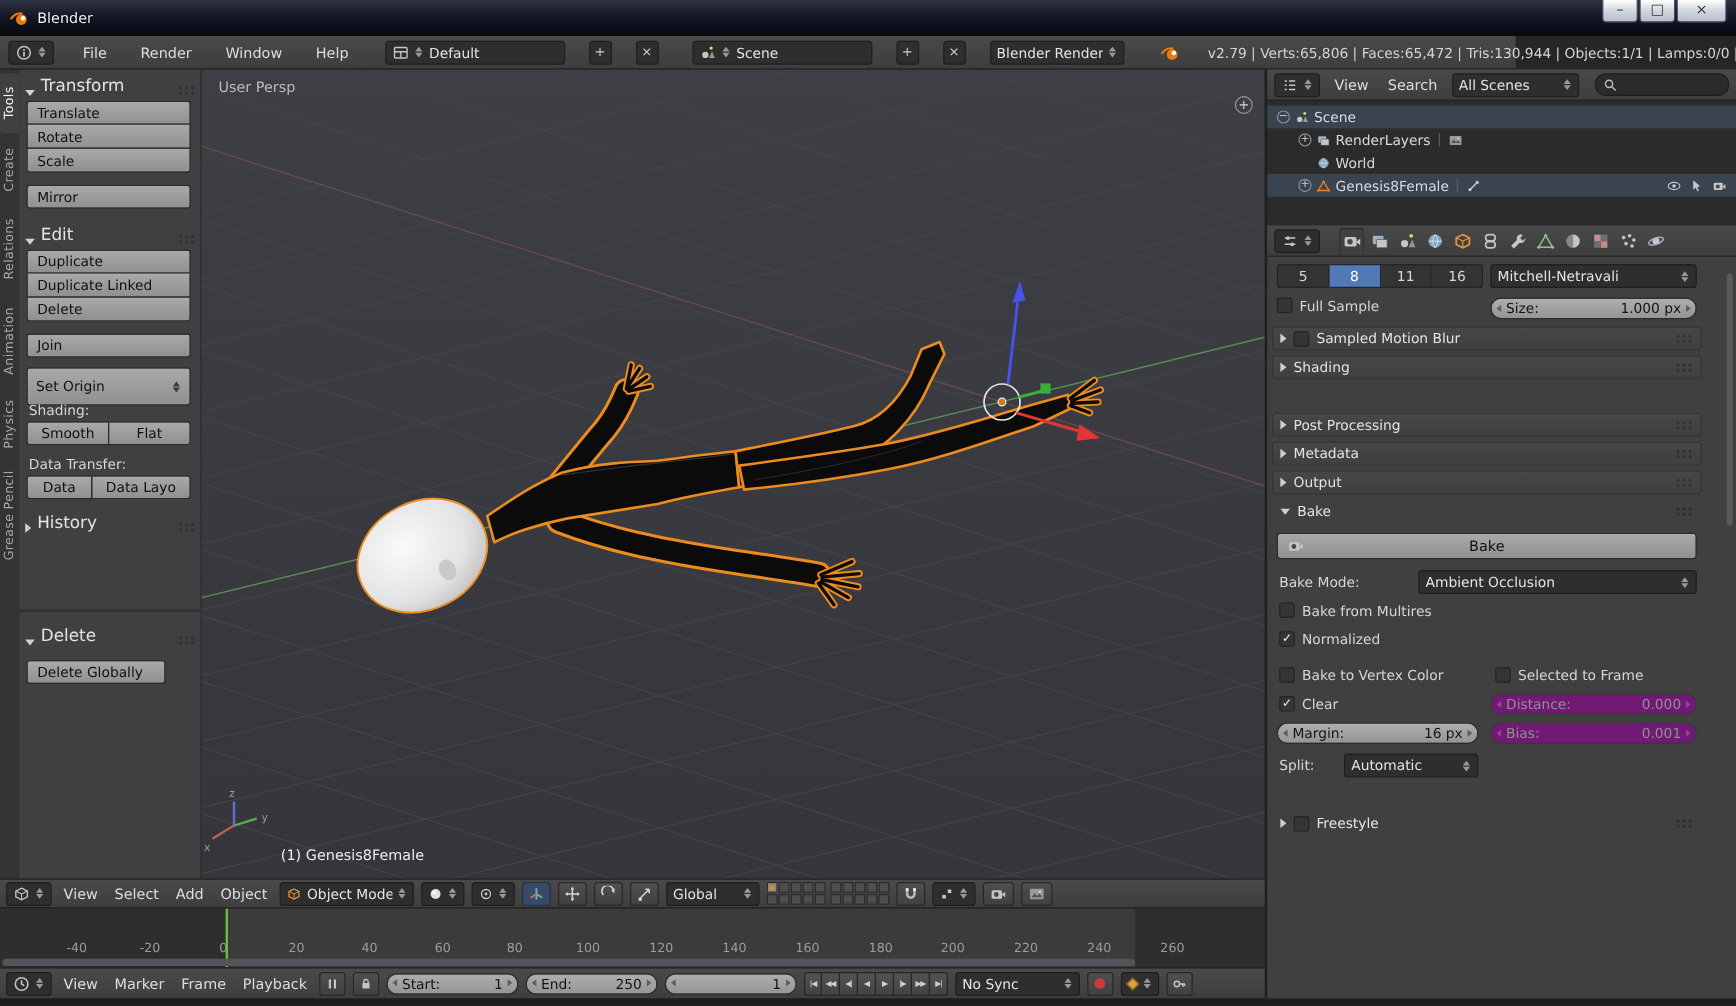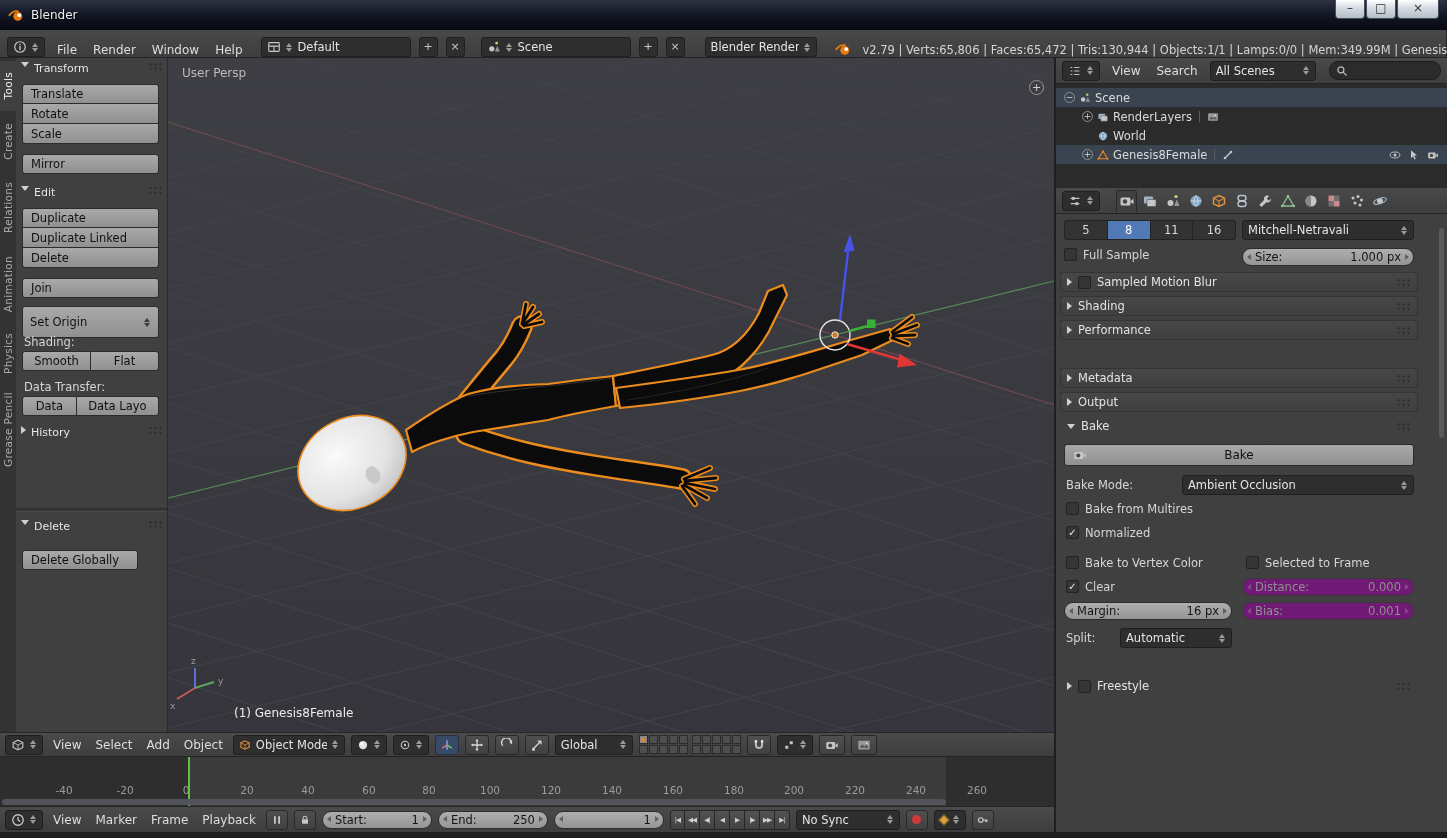--- a/index.html
+++ b/index.html
@@ -46,30 +46,30 @@
 .num.dis::after{border-left-color:rgba(255,255,255,.2)}
 .tri-o{width:0;height:0;border-left:4.5px solid transparent;border-right:4.5px solid transparent;border-top:5.5px solid #d0d0d0;flex:none}
 .tri-c{width:0;height:0;border-top:4.5px solid transparent;border-bottom:4.5px solid transparent;border-left:5.5px solid #d0d0d0;flex:none}
 .dots{margin-left:auto;width:15px;height:9px;background-image:radial-gradient(circle,#2d2d2d 1.1px,rgba(0,0,0,0) 1.4px);background-size:5px 4.5px;opacity:.9;flex:none}
 .lbl{position:absolute;color:#d6d6d6;font-size:11.5px;white-space:nowrap}
 .icbtn{width:24px;height:20px;background:linear-gradient(#4f4f4f,#404040);border:1px solid #282828;border-radius:3px;display:flex;align-items:center;justify-content:center;flex:none}
 .icbtn.pressed{background:#394a66;border-color:#22304a}
 .reddot{width:9px;height:9px;border-radius:50%;background:#cc3a3a}
 .kdiamond{width:8px;height:8px;background:#d8a23c;border:1px solid #7a5a1e;transform:rotate(45deg);flex:none}
 
-#infobar{position:absolute;left:0;top:30px;width:1446px;height:28px;background:linear-gradient(#494949,#3e3e3e);border-bottom:1px solid #242424;display:flex;align-items:flex-end;padding:0 7px;gap:8px}
+#infobar{position:absolute;left:0;top:30px;width:1263px;height:28px;background:linear-gradient(#494949,#3e3e3e);border-bottom:1px solid #242424;display:flex;align-items:center;padding:0 7px;gap:20px}
 .stats{color:#d4d4d4;font-size:11.5px;white-space:nowrap;margin-left:4px}
 
 #tooltabs{position:absolute;left:0;top:58px;width:16px;height:674px;background:#333;display:flex;flex-direction:column;padding-top:2px}
 .vtab{width:16px;display:flex;align-items:center;justify-content:center;border-radius:3px 0 0 3px;color:#a9a9a9;font-size:10.5px;margin:1px 0;flex:none}
 .vtab span{writing-mode:vertical-rl;transform:rotate(180deg);white-space:nowrap;letter-spacing:.3px}
 .vtab.active{background:#404040;color:#f2f2f2}
 
 #toolshelf{position:absolute;left:16px;top:58px;width:152px;height:674px;background:#404040;border-right:1px solid #2a2a2a}
-.phead{position:absolute;left:5px;right:4px;height:18px;display:flex;align-items:flex-start;gap:5px;color:#e4e4e4;font-size:11px}
+.phead{position:absolute;left:5px;right:4px;height:18px;display:flex;align-items:flex-end;gap:5px;color:#e4e4e4;font-size:14px}
 .ph-label{white-space:nowrap}
 .absx{position:absolute;left:6px;right:8px}
 .shelfdiv{position:absolute;left:0;right:0;top:450px;height:4px;background:#373737;border-top:1px solid #2d2d2d;border-bottom:1px solid #4a4a4a}
 
 #viewport{position:absolute;left:168px;top:58px;width:886px;height:674px;background:#38383e;overflow:hidden}
 .vp-label{position:absolute;font-size:12px;color:#bdbdbd;white-space:nowrap}
 .vp-label.bright{color:#ececec}
 .plusw{position:absolute;right:10px;top:22px;width:15px;height:15px;border:1px solid #999;border-radius:50%;color:#d2d2d2;font-size:11px;line-height:13px;text-align:center}
 
 #viewheader{position:absolute;left:0;top:732px;width:1054px;height:25px;background:linear-gradient(#4a4a4a,#3e3e3e);border-top:1px solid #262626;border-bottom:1px solid #232323;display:flex;align-items:center;gap:6px;padding:0 5px}
@@ -310,21 +310,21 @@
   <div class="sqbtn"><span>×</span></div>
   <div class="dd" style="width:150px;margin-left:8px">
     <svg class="i14">
         <use href="#ic-scene"></use>
       </svg>
     <span class="ar"></span>
     <span class="ddlabel grow">Scene</span>
   </div>
   <div class="sqbtn"><span>+</span></div>
   <div class="sqbtn"><span>×</span></div>
-  <div class="dd" style="width:112px;margin-left:12px">
+  <div class="dd" style="width:112px;">
     <span class="ddlabel grow">Blender Render</span>
     <span class="ar"></span>
   </div>
   <svg class="i16" style="margin-left:10px" viewBox="0 0 18 16">
       <path d="M1 9 C4 5, 8 3, 12 4" stroke="#e87d0d" stroke-width="2" fill="none"></path>
       <circle cx="11" cy="9.5" r="5" fill="#e87d0d"></circle>
       <circle cx="12.6" cy="8.2" r="2.1" fill="#fff"></circle>
     </svg>
   <span class="stats">v2.79 | Verts:65,806 | Faces:65,472 | Tris:130,944 | Objects:1/1 | Lamps:0/0 | Mem:349.99M | Genesis8Female</span>
 </div>
@@ -913,23 +913,23 @@
     <span class="tri-c"></span>
     <span class="cb"></span>
     <span>Sampled Motion Blur</span>
     <span class="dots"></span>
   </div>
   <div class="pph" style="top:108px">
     <span class="tri-c"></span>
     <span>Shading</span>
     <span class="dots"></span>
   </div>
-  <div class="pph" style="top:132px">
+  <div class="pph" style="top:156px">
     <span class="tri-c"></span>
-    <span>Performance</span>
+    <span>Post Processing</span>
     <span class="dots"></span>
   </div>
   <div class="pph" style="top:180px">
     <span class="tri-c"></span>
     <span>Metadata</span>
     <span class="dots"></span>
   </div>
   <div class="pph" style="top:204px">
     <span class="tri-c"></span>
     <span>Output</span>

